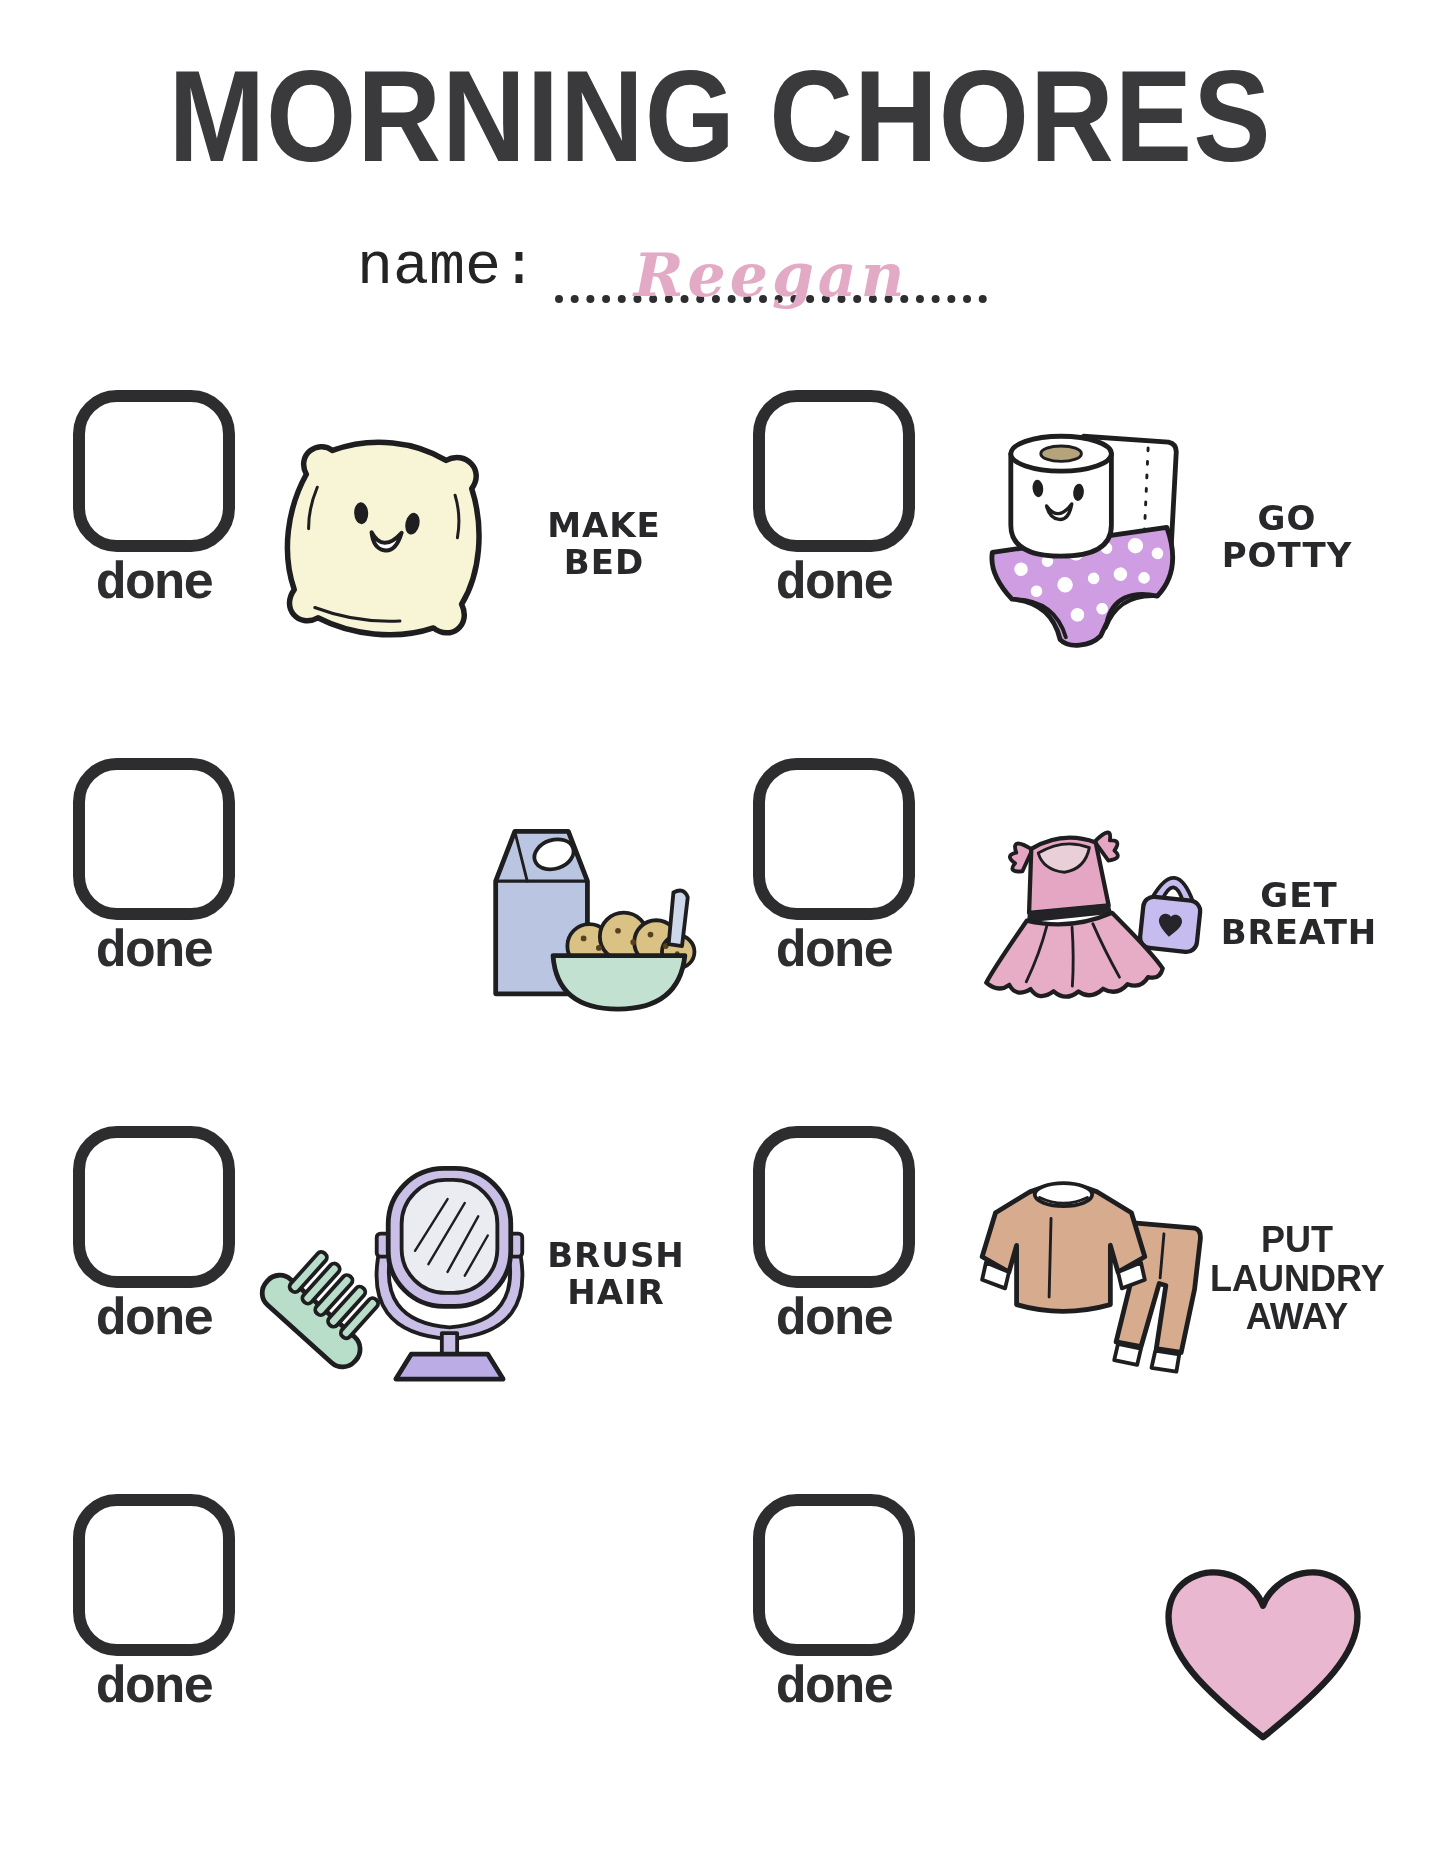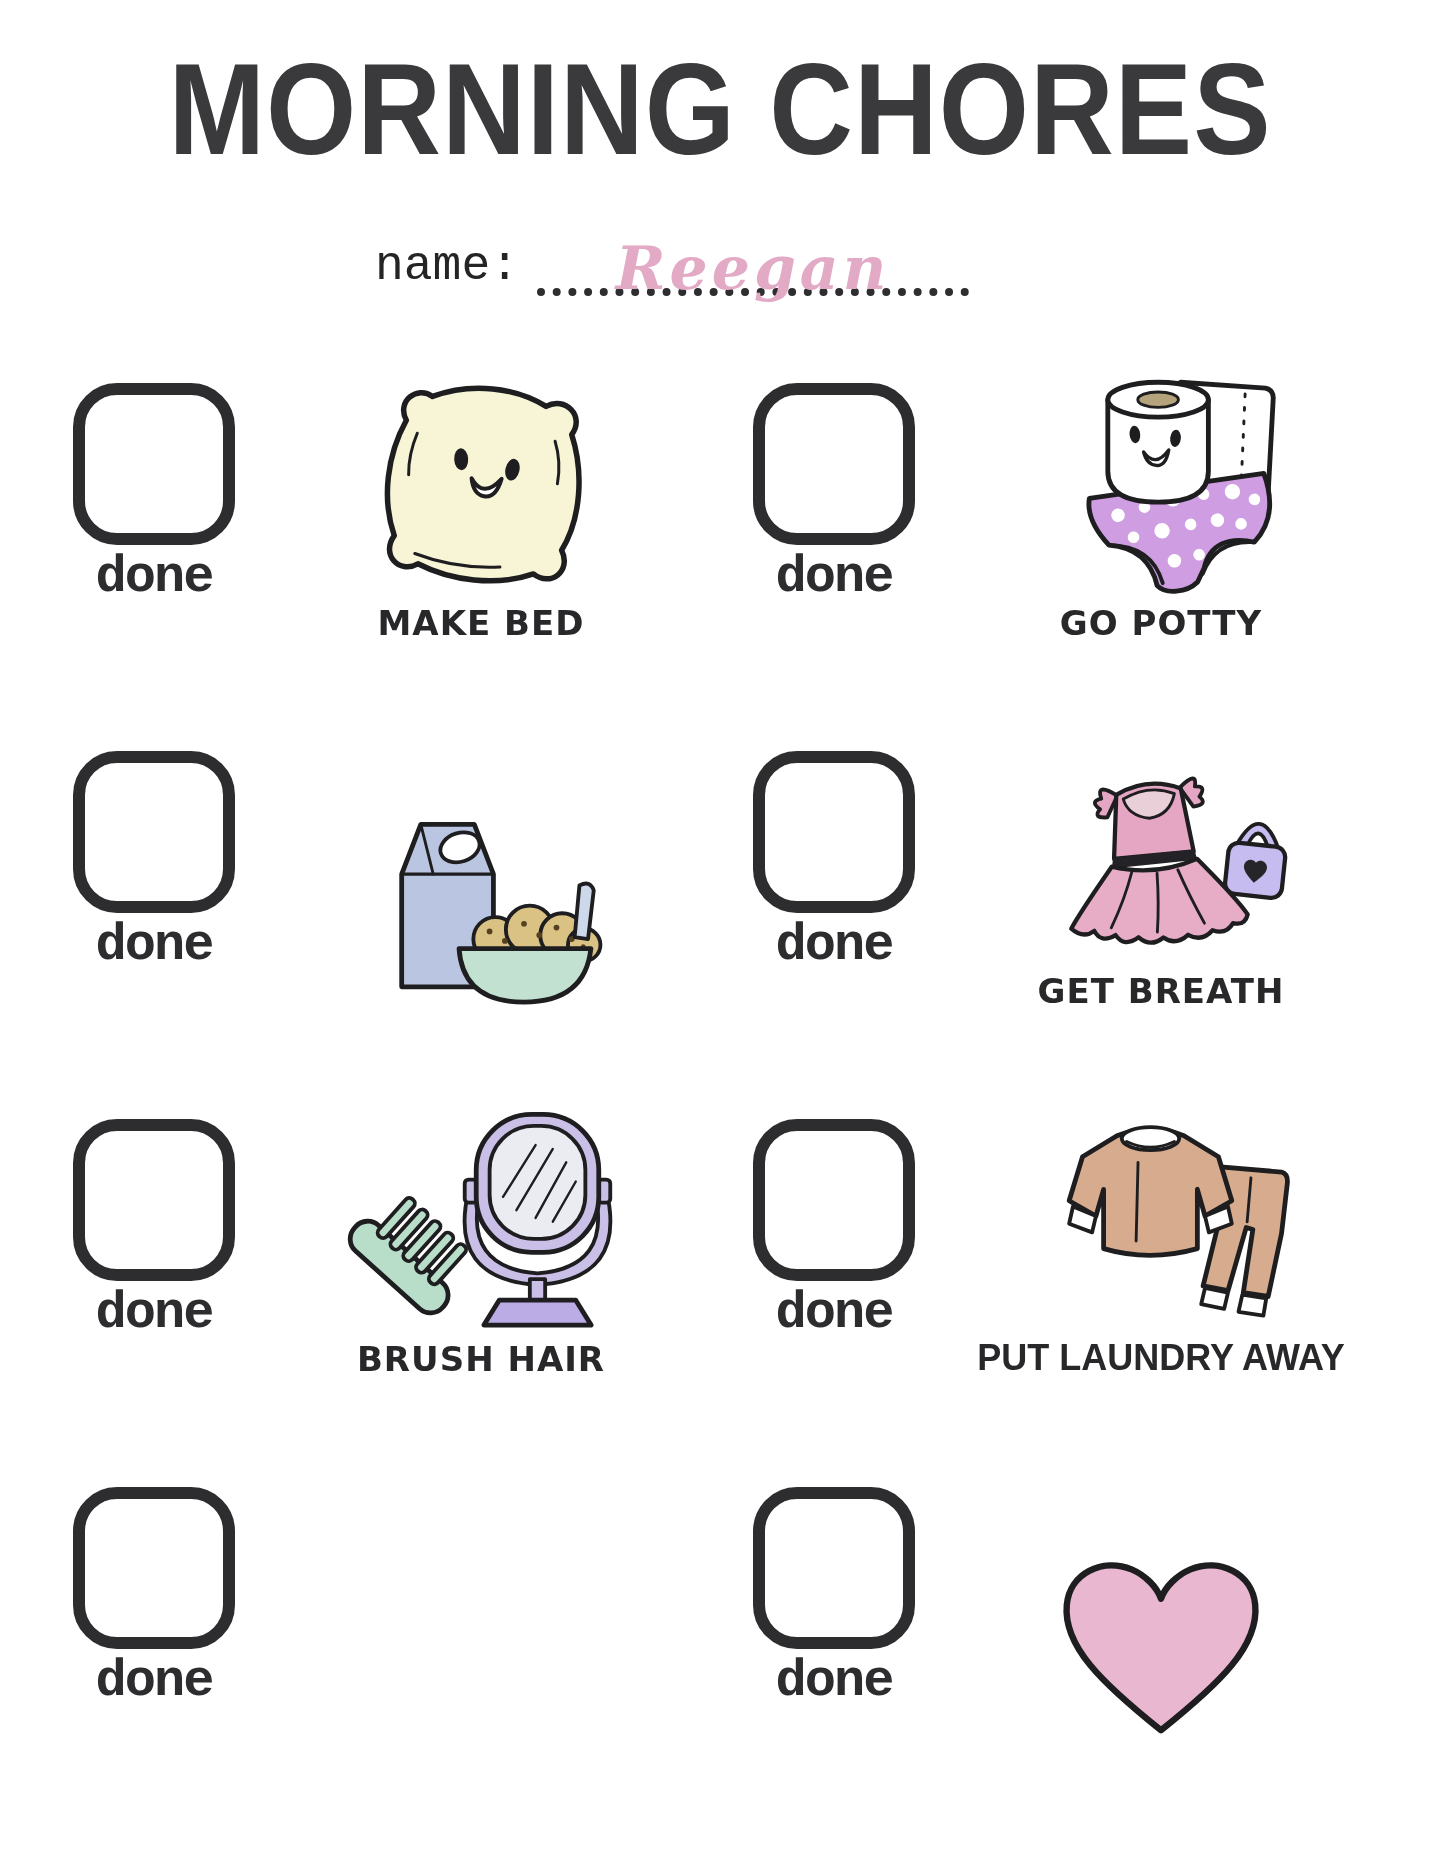--- a/index.html
+++ b/index.html
@@ -1,20 +1,20 @@
 <!DOCTYPE html>
 <html><head>
 <meta charset="utf-8">
 <style>
   * { margin:0; padding:0; box-sizing:border-box; }
   html,body { background:#ffffff; }
   .sheet {
     position:relative;
     width:1440px; height:1788px;
-    margin:8px auto;
+    margin:15px auto;
     background:#ffffff;
     overflow:hidden;
     font-family:"Liberation Sans", sans-serif;
     color:#2c2c2e;
   }
   
   .title {
     margin-top:26px;
     text-align:center;
     font-family:"Liberation Sans", sans-serif;
@@ -30,21 +30,21 @@
     margin-top:32px;
     display:flex;
     justify-content:center;
     align-items:flex-end;
     gap:18px;
     transform:translateX(-48px);
     height:96px;
   }
   .name-label {
     font-family:"Liberation Mono", monospace;
-    font-size:48px;
+    font-size:60px;
     font-weight:400;
     color:#242426;
     line-height:1;
     padding-bottom:6px;
   }
   .name-field {
     position:relative;
     width:432px;
     height:70px;
     border-bottom:8px dotted #2e2e31;
@@ -95,21 +95,21 @@
     font-weight:700;
     font-size:52px;
     letter-spacing:-2px;
     color:#2d2d30;
     line-height:1.1;
     text-align:right;
   }
   .art-col {
     flex:1 1 auto;
     display:flex;
-    flex-direction:column;
+    flex-direction:row;
     align-items:center;
     justify-content:flex-end;
     padding-bottom:28px;
   }
   .art { display:block; }
   .art svg { display:block; }
   .lbl {
     margin-top:10px;
     text-align:center;
     font-family:"DejaVu Sans", sans-serif;

